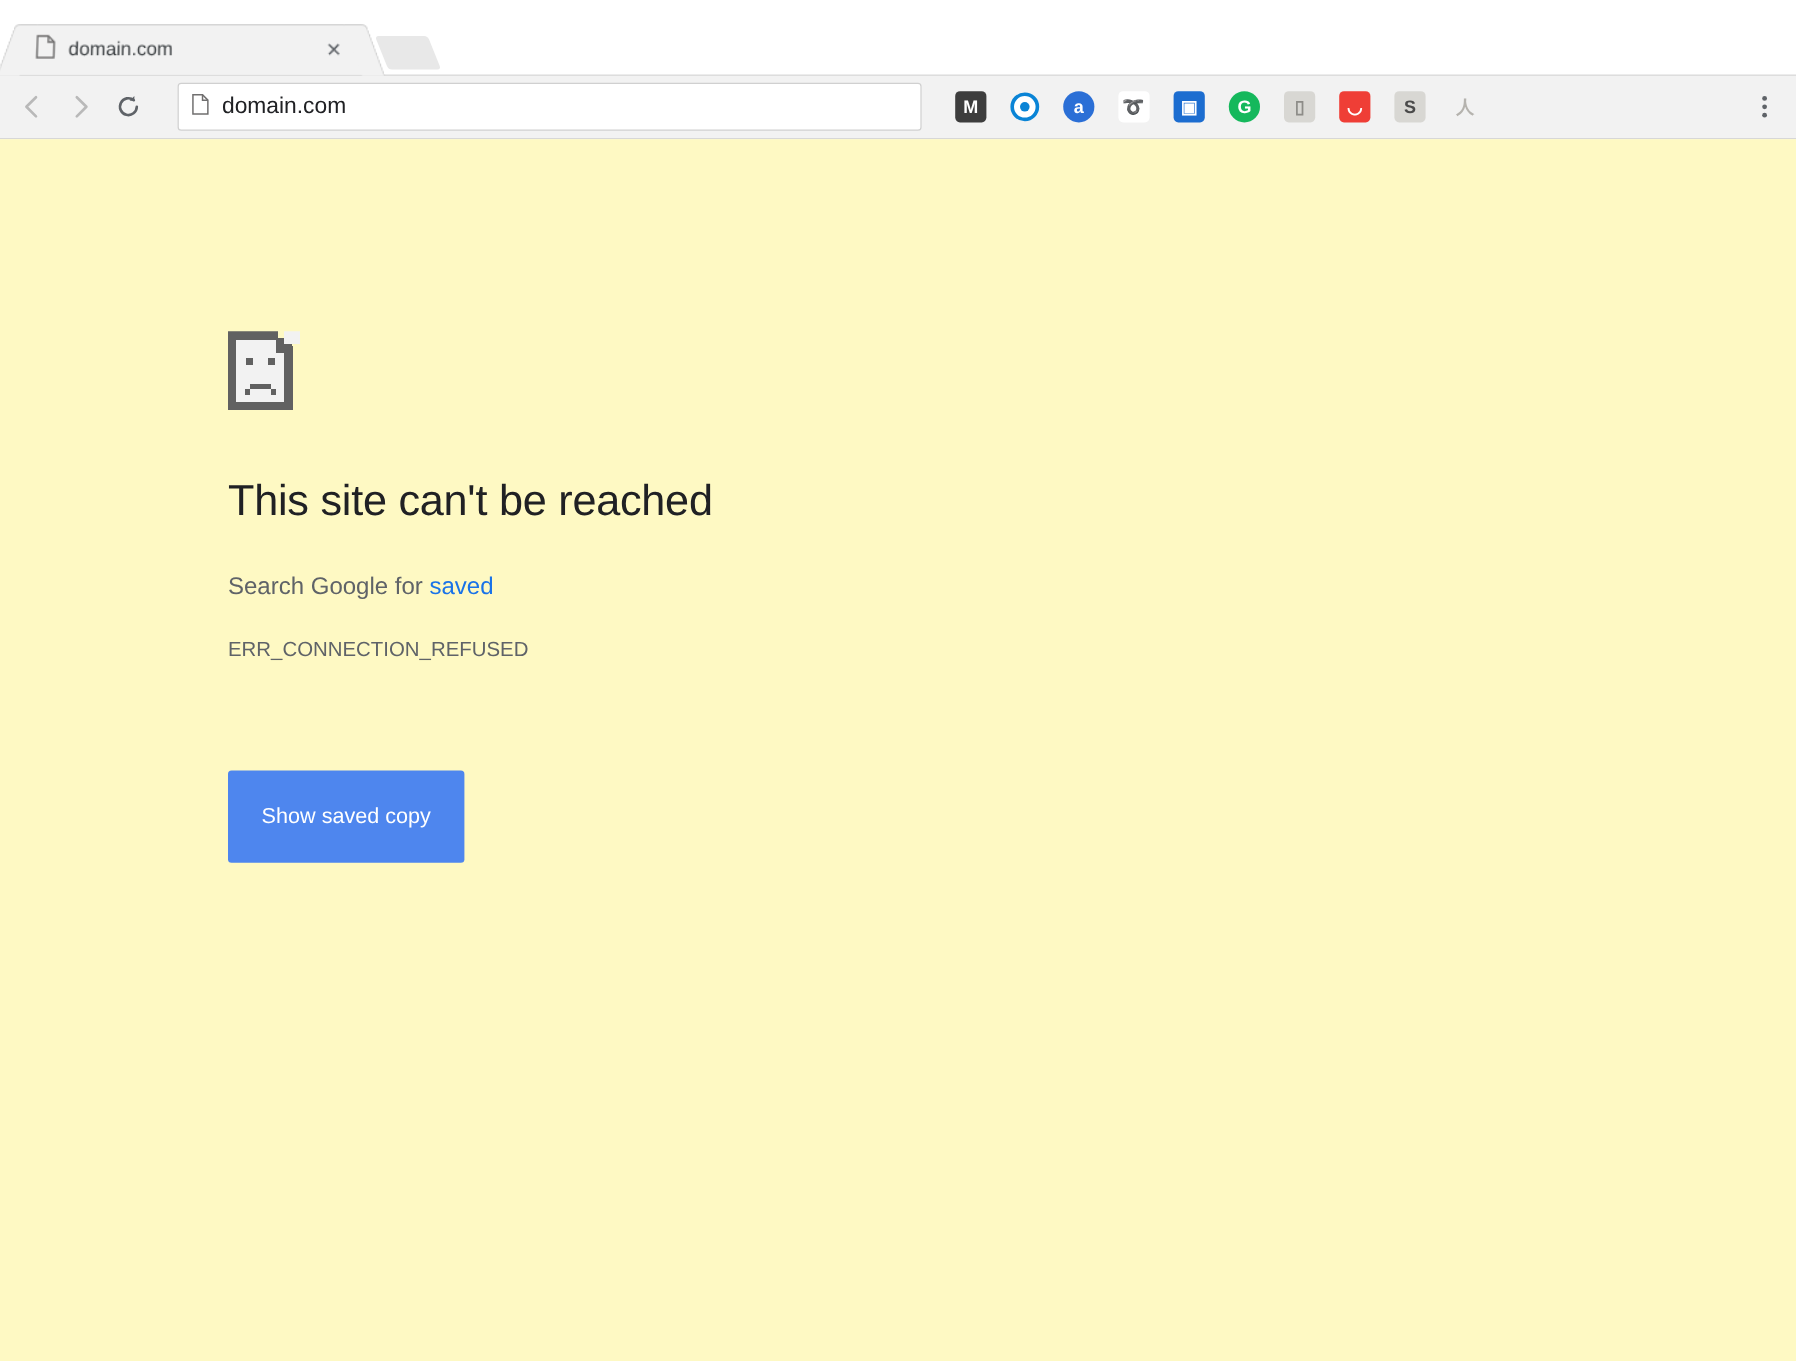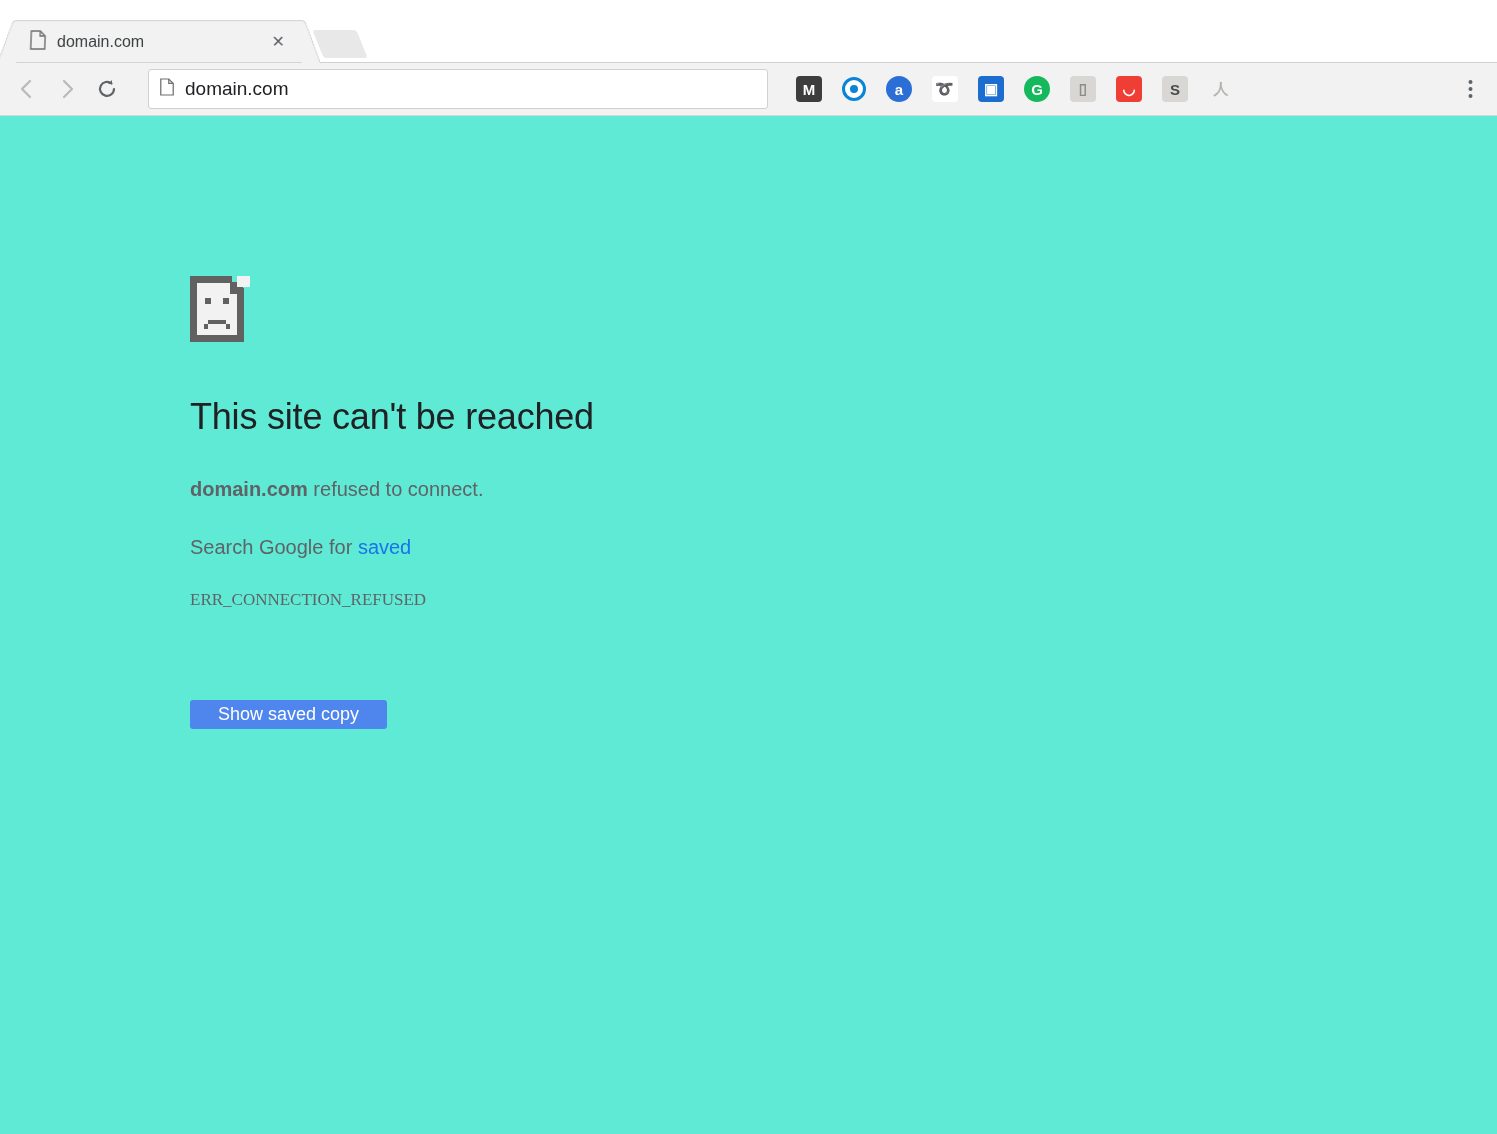--- a/index.html
+++ b/index.html
@@ -171,21 +171,21 @@
     width: 34px;
     height: 34px;
     margin-left: auto;
     display: flex;
     align-items: center;
     justify-content: center;
   }
 
   
   .content {
-    background: #5eead4;
+    background: #fef9c3;
     height: calc(1134px - 62px - 54px);
     padding-top: 160px;
   }
   .interstitial {
     width: 700px;
     margin-left: 190px;
   }
   .sad-icon {
     width: 60px;
     height: 66px;
@@ -203,29 +203,28 @@
     color: #5f6368;
     margin-bottom: 28px;
     line-height: 1.5;
   }
   .desc strong { color: #5f6368; font-weight: 600; }
   .desc a { color: #1a73e8; text-decoration: none; }
   .errcode {
     font-size: 17px;
     color: #5f6368;
     margin-top: 28px;
-    font-family: Liberation Serif, serif;
   }
   .primary-btn {
     margin-top: 90px;
     background: #4e86ee;
     color: #fff;
     border: none;
     font-size: 18px;
-    padding: 4px 28px;
+    padding: 28px 28px;
     border-radius: 3px;
     cursor: pointer;
   }
 
   .page-icon-outline {
     fill: none;
     stroke: #706f6f;
     stroke-width: 1.4;
   }
 </style>
@@ -335,23 +334,20 @@
 
         <rect x="18" y="44" width="18" height="5" fill="#616161"></rect>
         <rect x="14" y="48" width="6" height="5" fill="#616161"></rect>
         <rect x="34" y="48" width="6" height="5" fill="#616161"></rect>
         <rect x="18" y="48" width="18" height="5" fill="#f2f2f2"></rect>
       </svg>
     </div>
 
     <h1 class="title">This site can't be reached</h1>
 
-    <p class="desc">
-      <strong>domain.com</strong><span> refused to connect.</span>
-    </p>
 
     <p class="desc">
       <span>Search Google for </span><a href="#">saved</a>
     </p>
 
     <p class="errcode">ERR_CONNECTION_REFUSED</p>
 
     <button class="primary-btn">Show saved copy</button>
   </div>
 </div>

